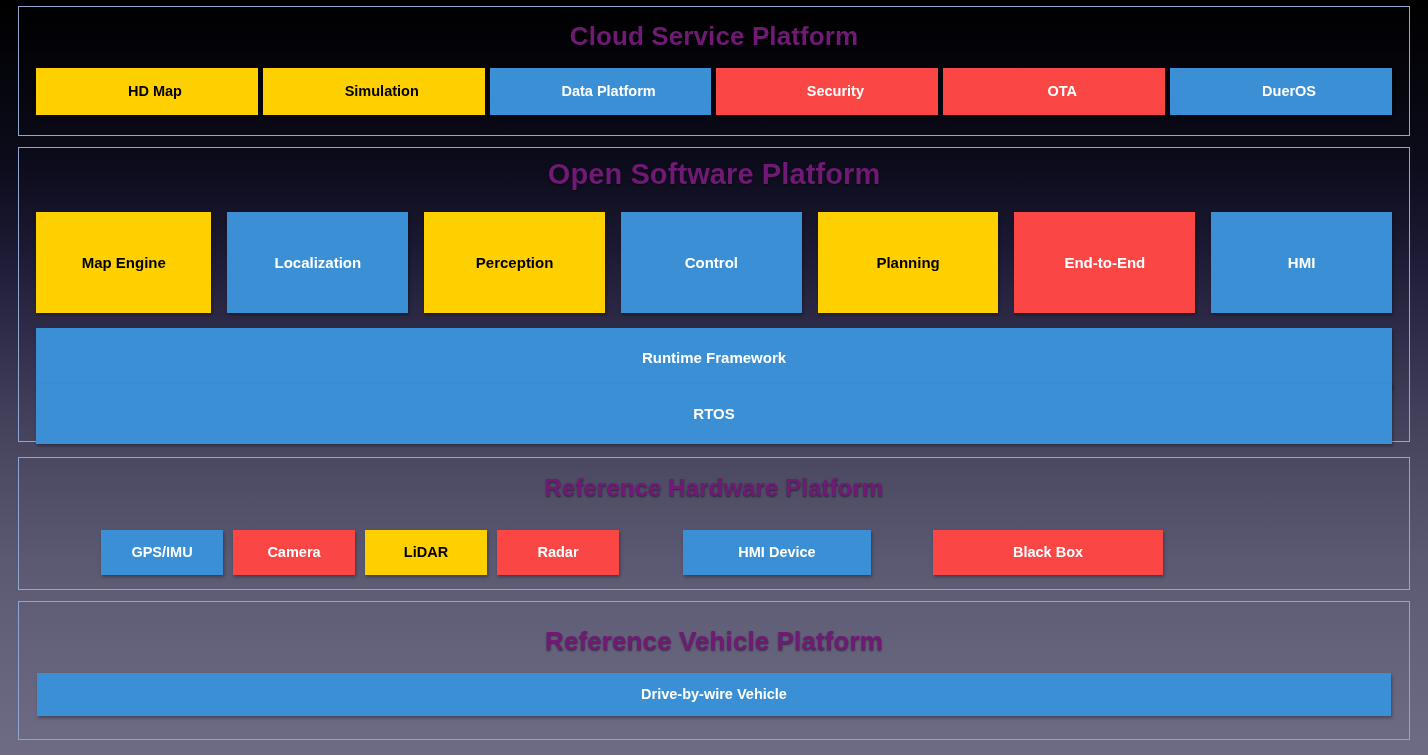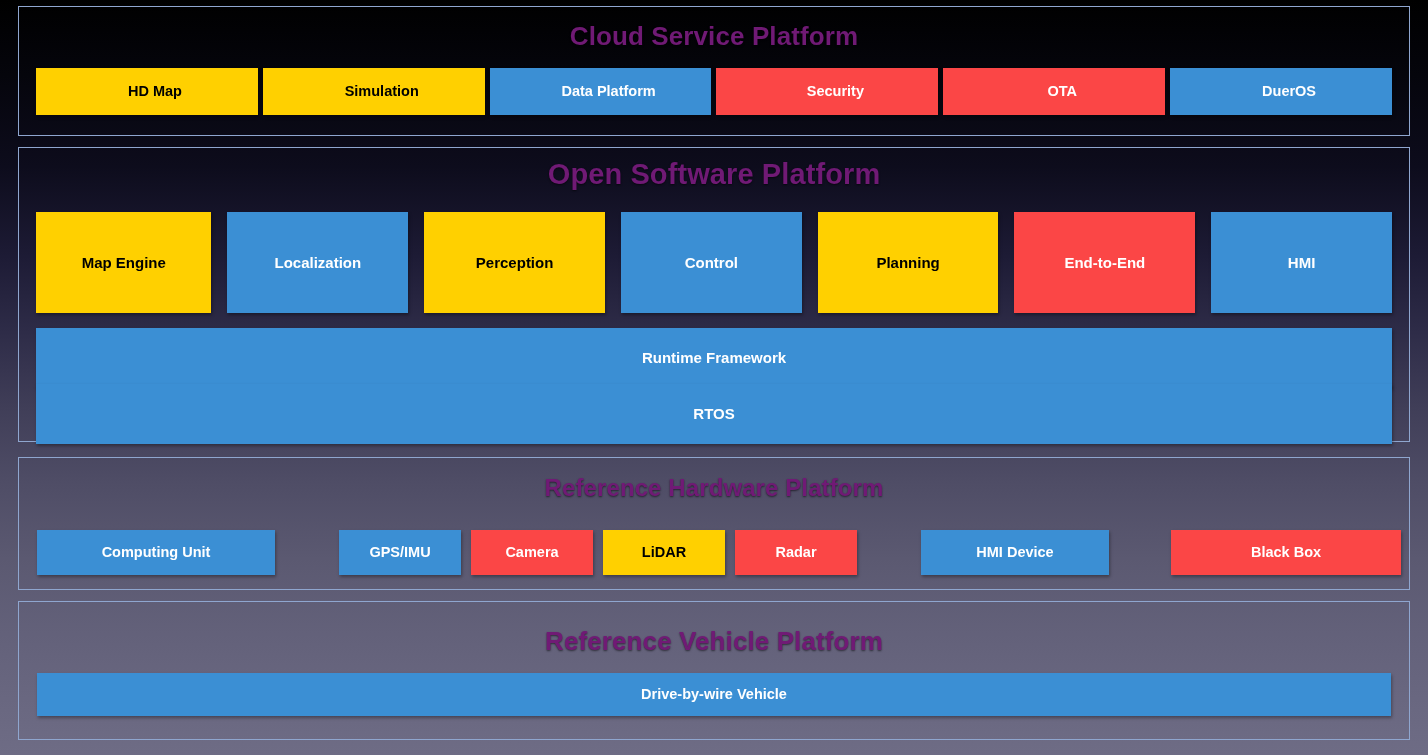--- a/index.html
+++ b/index.html
@@ -163,21 +163,20 @@
       <div class="block c-blue" style="flex:1.03 1 0">HMI</div>
     </div>
 
     <div class="block c-blue bar bar-runtime">Runtime Framework</div>
     <div class="block c-blue bar bar-rtos">RTOS</div>
   </section>
 
   <section class="layer" id="layer-hw">
     <div class="layer-title">Reference Hardware Platform</div>
     <div class="hw-row">
-      <div class="block c-blue" style="flex:0 0 238px">Computing Unit</div>
       <div class="hw-spacer" style="flex:0 0 64px"></div>
       <div class="sensor-group">
         <div class="block c-blue" style="flex:0 0 122px">GPS/IMU</div>
         <div class="block c-red" style="flex:0 0 122px">Camera</div>
         <div class="block c-yellow" style="flex:0 0 122px">LiDAR</div>
         <div class="block c-red" style="flex:0 0 122px">Radar</div>
       </div>
       <div class="hw-spacer" style="flex:0 0 64px"></div>
       <div class="block c-blue" style="flex:0 0 188px">HMI Device</div>
       <div class="hw-spacer" style="flex:0 0 62px"></div>

